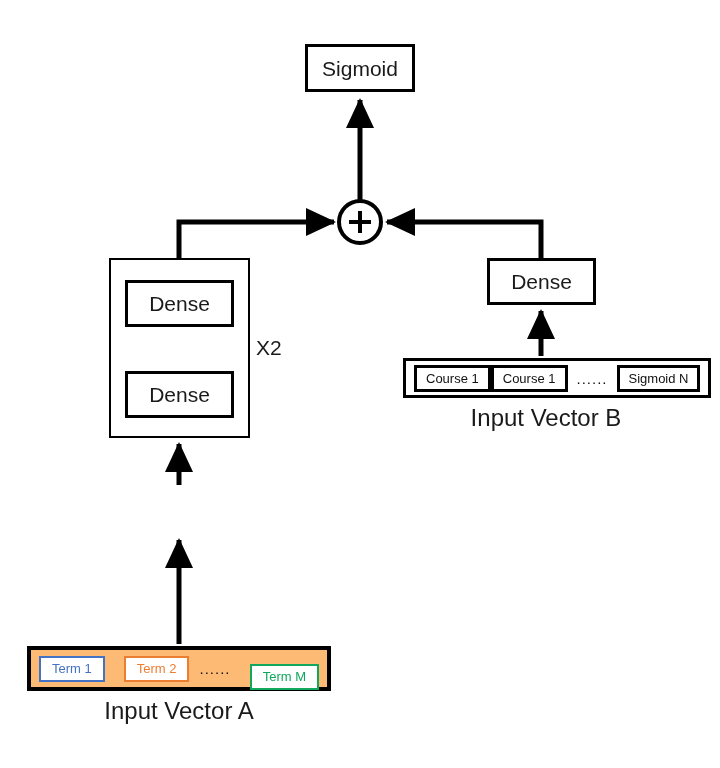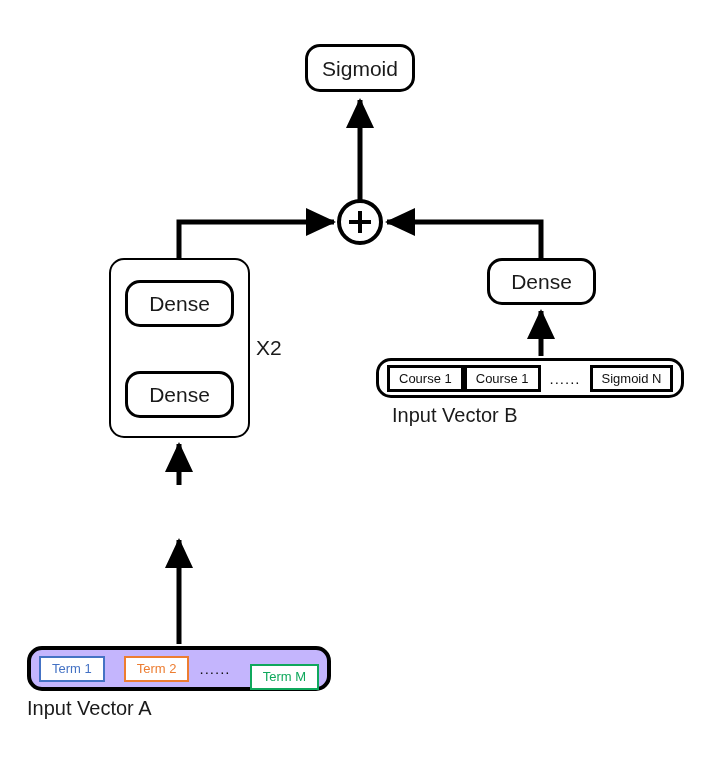--- a/index.html
+++ b/index.html
@@ -23,21 +23,20 @@
     height: 768px;
     pointer-events: none;
   }
   .node {
     position: absolute;
     box-sizing: border-box;
     display: flex;
     align-items: center;
     justify-content: center;
     background: #ffffff;
-    border-radius: 15px;
   }
   .blk {
     border: 3px solid #000000;
     color: #111111;
   }
   .blk-label {
     font-size: 21px;
     line-height: 1;
     color: #1a1a1a;
     white-space: nowrap;
@@ -55,26 +54,26 @@
     left: 256px; top: 333px; width: 44px; height: 30px;
     justify-content: flex-start;
     font-size: 21px; color: #1a1a1a;
   }
   #lstm-box { left: 125px; top: 487px; width: 109px; height: 47px; }
   
   #dense-right { left: 487px; top: 258px; width: 109px; height: 47px; }
   
   #input-vector-a {
     left: 27px; top: 646px; width: 304px; height: 45px;
-    border: 4px solid #000000; background: #c4b5fd;
+    border: 4px solid #000000; background: #fdba74;
     display: flex; align-items: center; justify-content: flex-start;
     padding: 0 8px;
   }
   #input-vector-b {
-    left: 376px; top: 358px; width: 308px; height: 40px;
+    left: 403px; top: 358px; width: 308px; height: 40px;
     border: 3px solid #000000; background: #ffffff;
     display: flex; align-items: center; justify-content: flex-start;
     padding: 0 8px;
   }
   .chip {
     box-sizing: border-box;
     display: flex; align-items: center; justify-content: center;
     white-space: nowrap;
     background: #ffffff;
   }
@@ -94,21 +93,22 @@
   .ellipsis {
     font-size: 15px;
     letter-spacing: 1px;
     color: #111111;
     padding: 0 6px;
     line-height: 1;
     white-space: nowrap;
   }
   .caption {
     position: absolute;
-    font-size: 20px;
+    text-align: center;
+    font-size: 24px;
     color: #1a1a1a;
     white-space: nowrap;
   }
   #caption-a { left: 27px; top: 697px; width: 304px; }
   #caption-b { left: 392px; top: 404px; width: 308px; }
   .spacer { flex: 1 1 auto; }
 </style>
 </head>
 <body>
 

